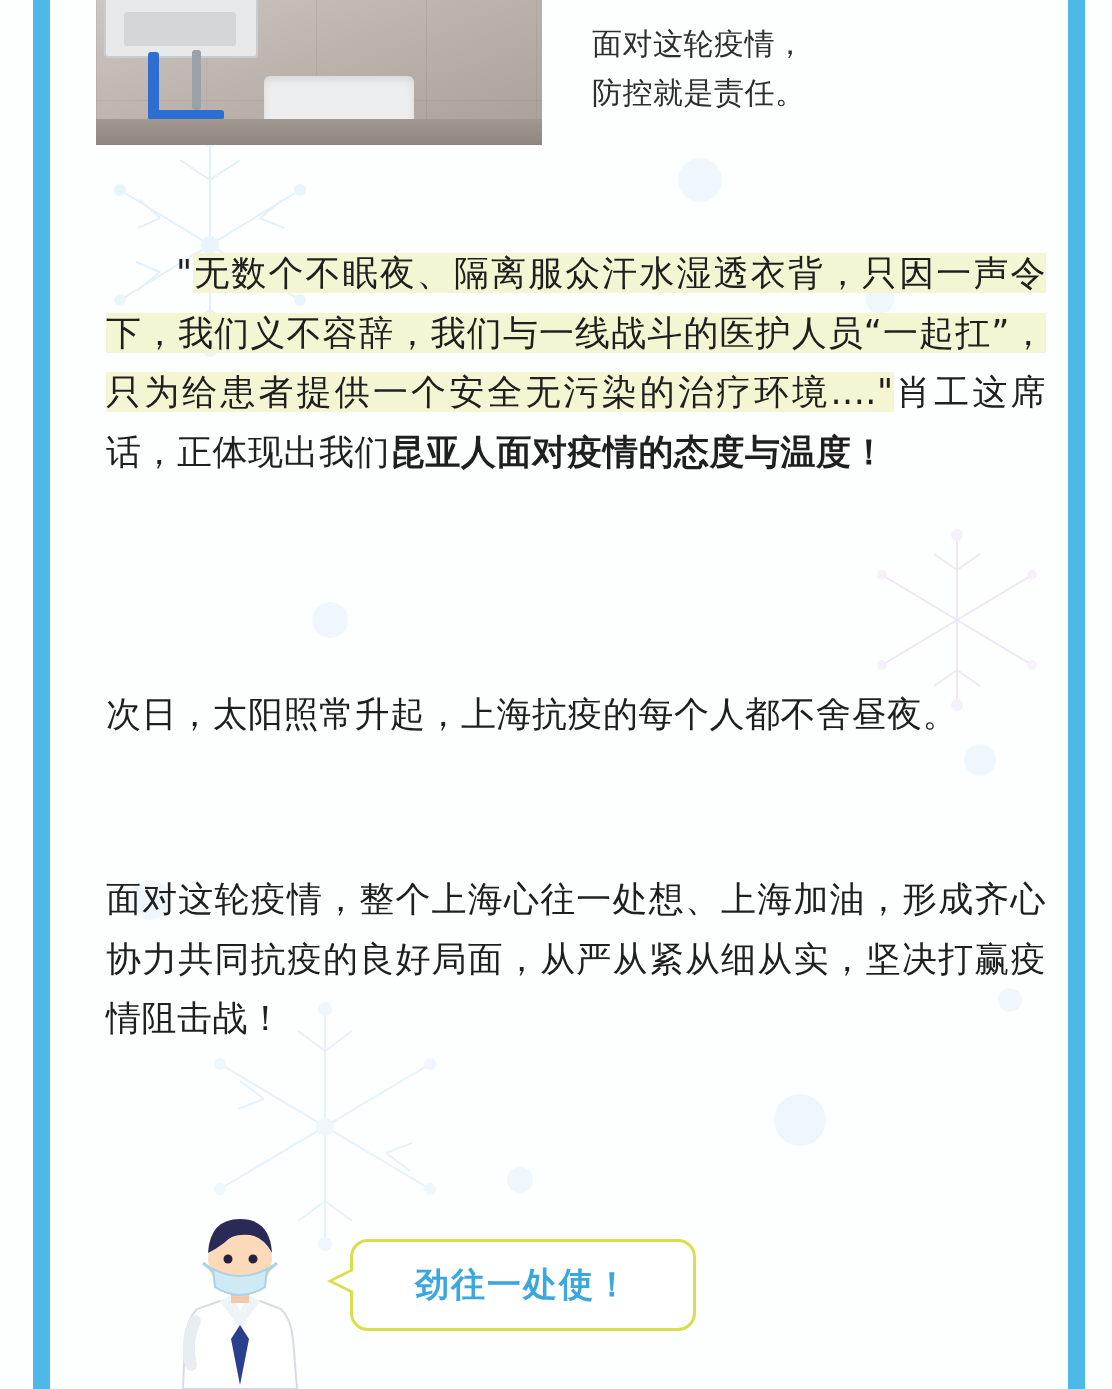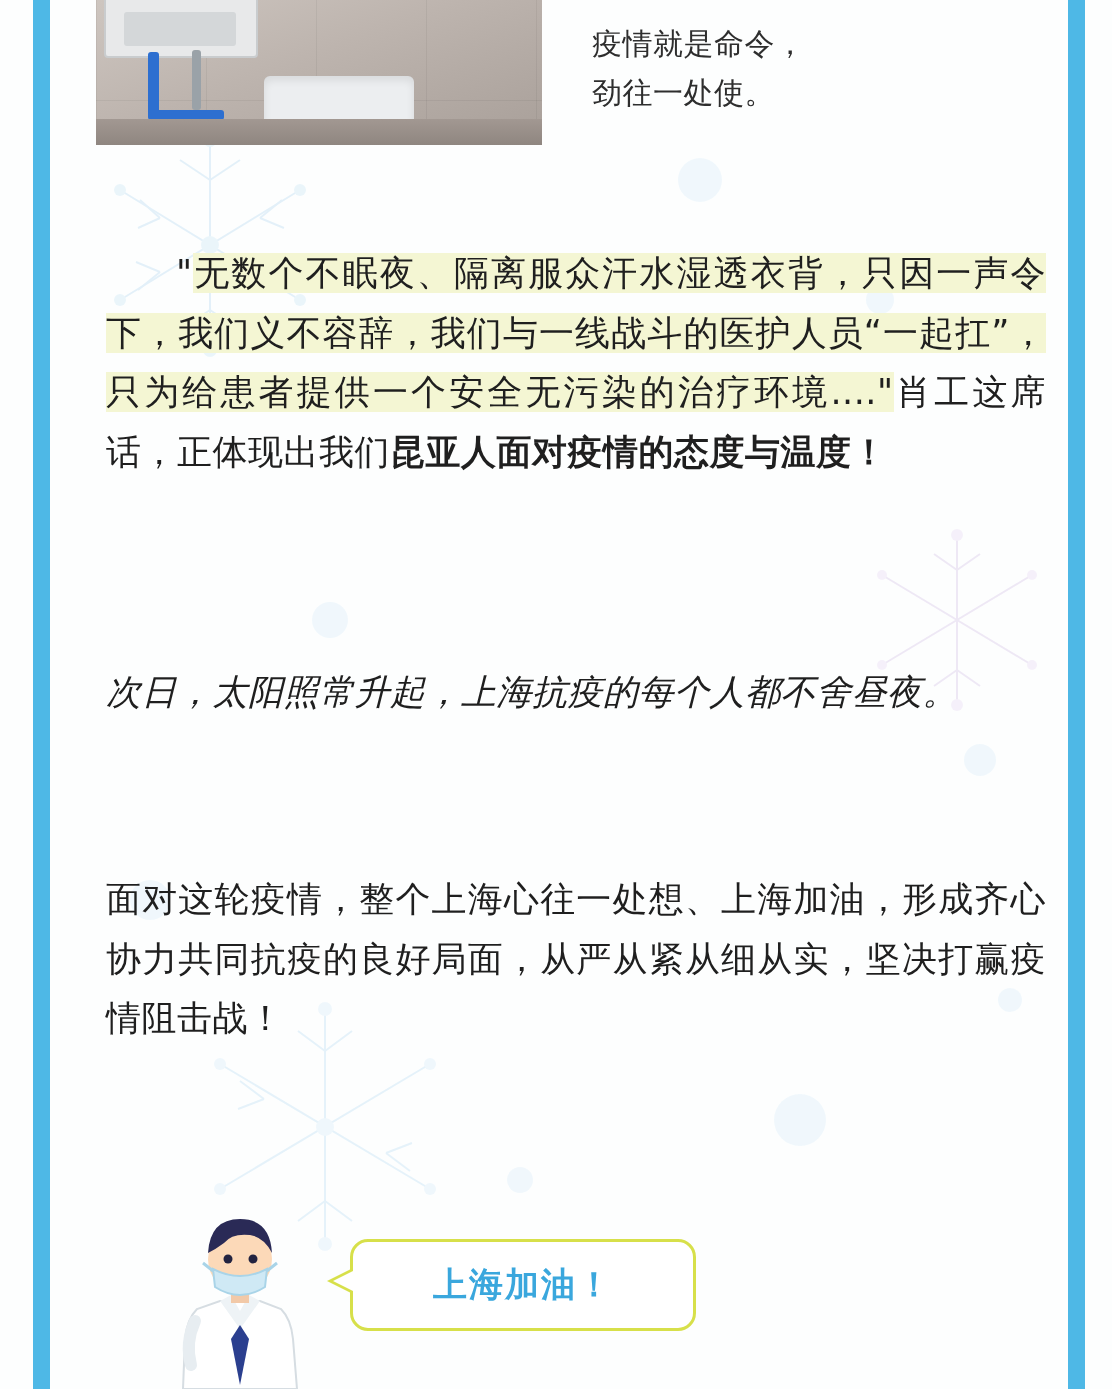--- a/index.html
+++ b/index.html
@@ -149,21 +149,21 @@
     position: absolute;
     left: 56px;
     right: 22px;
     font-size: 35px;
     line-height: 1.70;
     color: #1f1f1f;
     text-align: justify;
     letter-spacing: 0.5px;
   }
   .b1 { top: 244px; }
-  .b2 { top: 663px; font-style: italic; }
+  .b2 { top: 685px; }
   .b3 { top: 870px; }
 
   .hl {
     background: #f4f6d3;
   }
   .bold {
     font-weight: bold;
     margin-top: 20px;
   }
   .indent { padding-left: 70px; }
@@ -303,22 +303,22 @@
         <div class="sink-inner"></div>
       </div>
       <div class="pipe-grey"></div>
       <div class="pipe-blue"></div>
       <div class="pipe-blue2"></div>
       <div class="basin"></div>
       <div class="floor"></div>
     </div>
 
     <div class="headline">
-      <div>疫情就是命令，</div>
-      <div>劲往一处使。</div>
+      <div>面对这轮疫情，</div>
+      <div>防控就是责任。</div>
     </div>
 
     <div class="body-block b1">
       <span class="indent">"</span><span class="hl">无数个不眠夜、隔离服众汗水湿透衣背，只因一声令下，我们义不容辞，我们与一线战斗的医护人员“一起扛”，只为给患者提供一个安全无污染的治疗环境....</span><span class="hl">"</span><span>肖工这席话，正体现出我们</span><span class="bold">昆亚人面对疫情的态度与温度</span><span class="bold">！</span>
     </div>
 
     <div class="body-block b2">次日，太阳照常升起，上海抗疫的每个人都不舍昼夜。</div>
 
     <div class="body-block b3">面对这轮疫情，整个上海心往一处想、上海加油，形成齐心协力共同抗疫的良好局面，从严从紧从细从实，坚决打赢疫情阻击战！</div>
 
@@ -343,17 +343,17 @@
         <path d="M48 80 q27 14 54 0 l-2 18 q-25 16 -50 0 Z" fill="#cfe9f5" stroke="#a9d4e8" stroke-width="2"></path>
         <path d="M48 82 L38 74 M102 82 L112 74" stroke="#a9d4e8" stroke-width="3" fill="none"></path>
 
         <path d="M30 132 q-10 22 -4 44" stroke="#e7edf1" stroke-width="12" fill="none" stroke-linecap="round"></path>
       </svg>
     </div>
 
     <div class="bubble">
       <div class="bubble-tail"></div>
       <div class="bubble-tail-in"></div>
-      <span class="bubble-text">上海加油！</span>
+      <span class="bubble-text">劲往一处使！</span>
     </div>
 
   </div>
 </div>
 
 </body></html>

